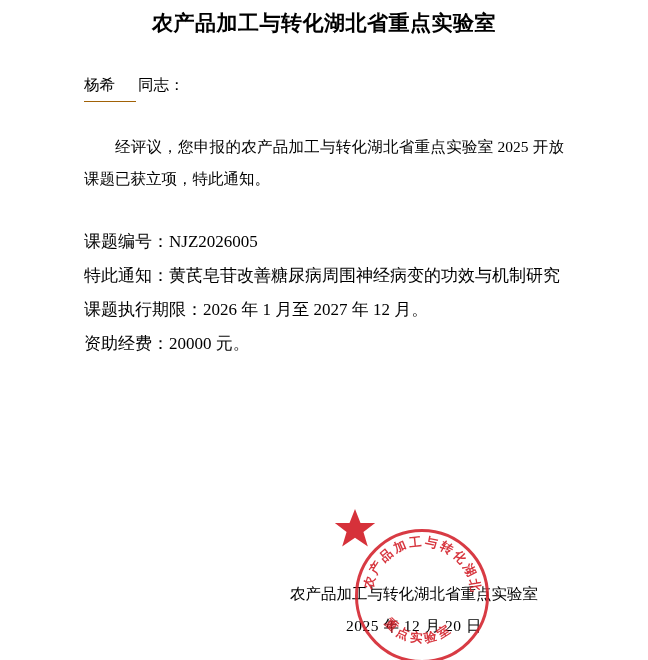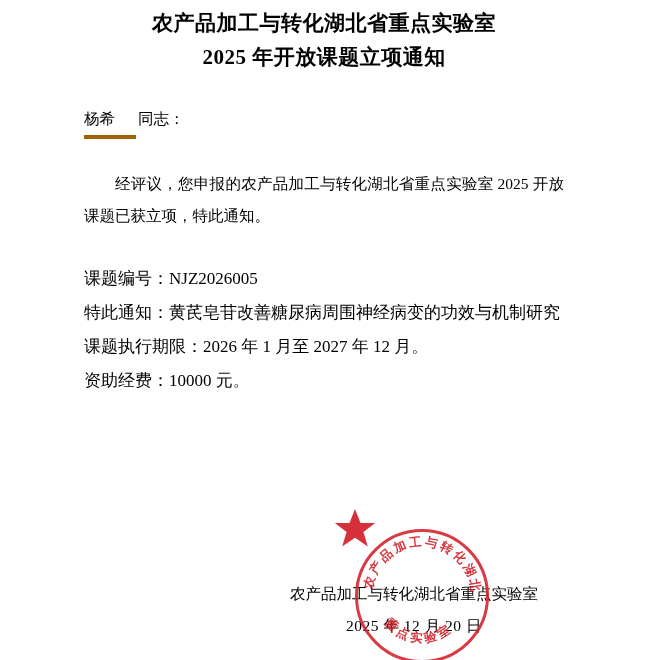--- a/index.html
+++ b/index.html
@@ -37,21 +37,21 @@
     padding: 0 84px 0 84px;
     margin-top: 30px;
   }
 
   .salutation {
     font-size: 15.5px;
     line-height: 30px;
     margin-top: 10px;
   }
   .salutation .name {
-    border-bottom: 4px solid #a16207;
+    border-bottom: 1px solid #a16207;
     padding: 0 4px 1px 0;
     display: inline-block;
     min-width: 48px;
   }
   .salutation .suffix {
     margin-left: 2px;
   }
 
   .para {
     font-size: 15.5px;
@@ -129,21 +129,20 @@
     opacity: 0.92;
   }
 </style>
 </head>
 <body>
 
 <div class="page">
 
   <div class="title-block">
     <div class="title-line">农产品加工与转化湖北省重点实验室</div>
-    <div class="title-line">2025 年开放课题立项通知</div>
   </div>
 
   <div class="body-block">
 
     <div class="salutation">
       <span class="name">杨希</span><span class="suffix">同志：</span>
     </div>
 
     <div class="para">经评议，您申报的农产品加工与转化湖北省重点实验室 2025 开放课题已获立项，特此通知。</div>
 
@@ -151,21 +150,21 @@
       <div class="field-row">
         <span class="field-label">课题编号：</span><span class="field-value">NJZ2026005</span>
       </div>
       <div class="field-row">
         <span class="field-label">特此通知：</span><span class="field-value">黄芪皂苷改善糖尿病周围神经病变的功效与机制研究</span>
       </div>
       <div class="field-row">
         <span class="field-label">课题执行期限：</span><span class="field-value">2026 年 1 月至 2027 年 12 月。</span>
       </div>
       <div class="field-row">
-        <span class="field-label">资助经费：</span><span class="field-value">10000 元。</span>
+        <span class="field-label">资助经费：</span><span class="field-value">20000 元。</span>
       </div>
     </div>
 
   </div>
 
   <div class="signature">
     <span class="sig-line">农产品加工与转化湖北省重点实验室</span>
     <span class="sig-date">2025 年 12 月 20 日</span>
   </div>
 

